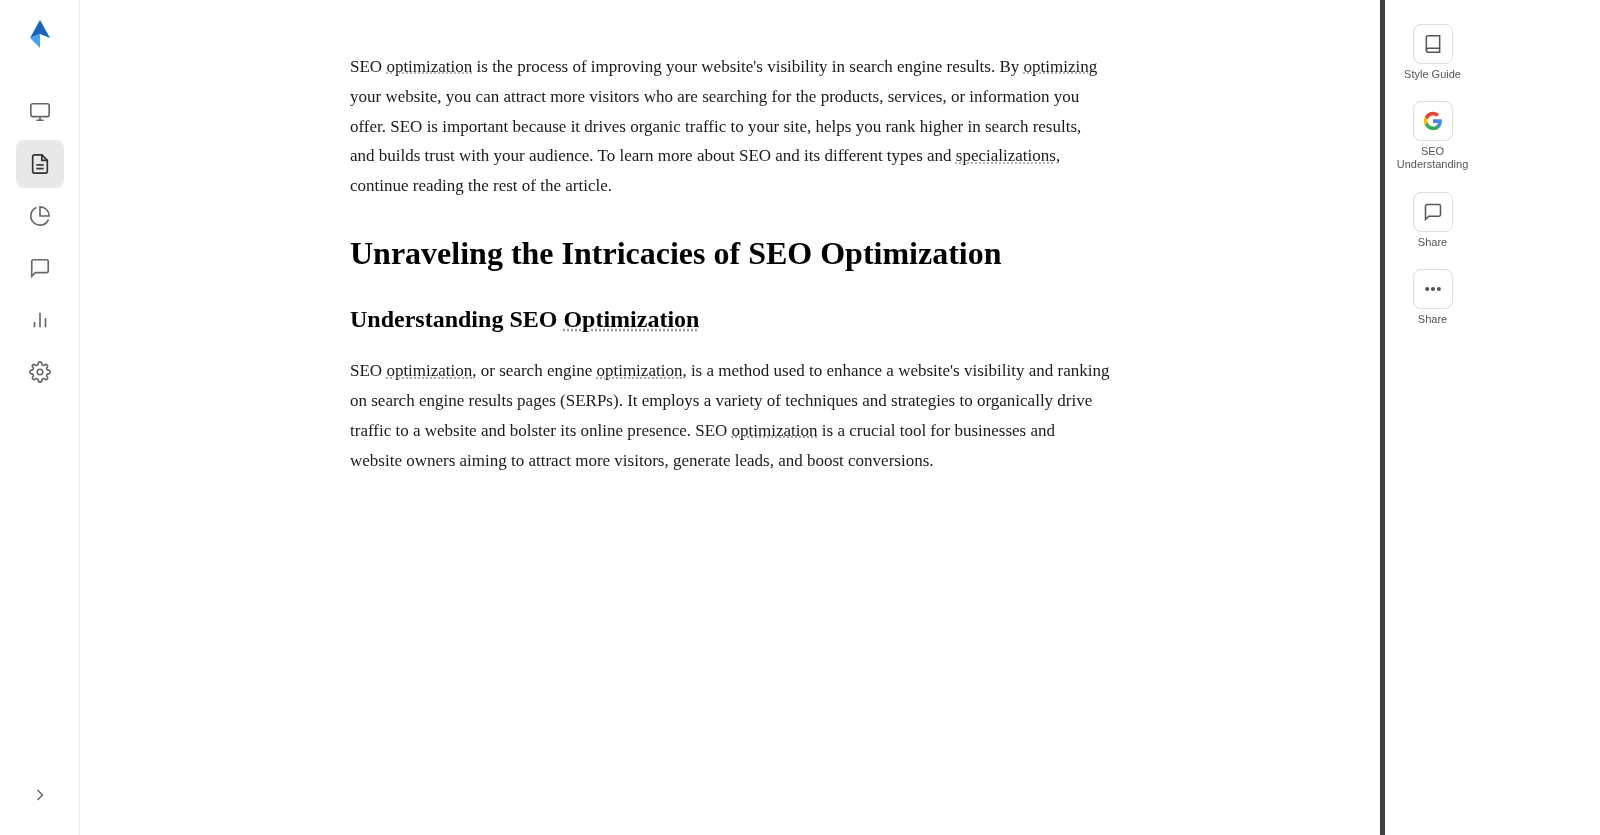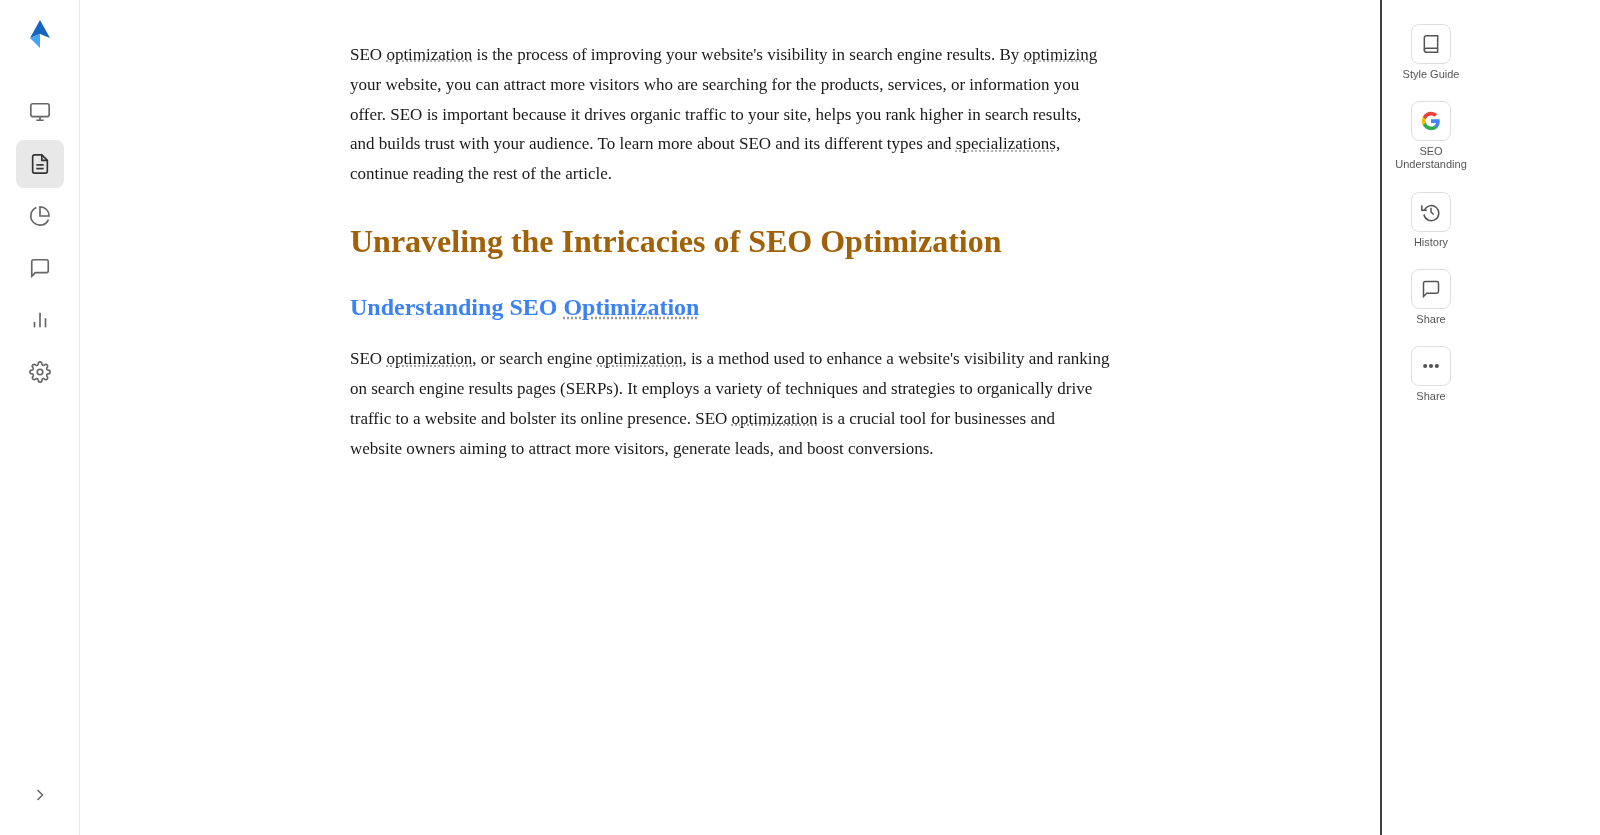--- a/index.html
+++ b/index.html
@@ -87,55 +87,55 @@
       overflow-y: auto;
       padding: 40px 80px 40px 80px;
       max-width: 1300px;
     }
 
     .article-text {
       font-size: 17px;
       line-height: 1.75;
       color: #1a1a1a;
       max-width: 760px;
-      margin: 0 auto;
+      margin: 12px auto;
     }
 
     .article-text p {
       margin-bottom: 20px;
     }
 
     .article-text h2 {
       font-size: 32px;
       font-weight: 700;
       line-height: 1.3;
       margin-top: 32px;
       margin-bottom: 24px;
-      color: #a16207;
+      color: #000000;
     }
 
     .article-text h3 {
       font-size: 24px;
       font-weight: 600;
       margin-top: 24px;
       margin-bottom: 16px;
-      color: #3b82f6;
+      color: #000000;
     }
 
     .underline-dashed {
       text-decoration: underline;
       text-decoration-style: dotted;
       text-decoration-color: #999;
     }
 
     
     .right-sidebar {
       width: 100px;
       background: #fff;
-      border-left: 2px solid #404040;
+      border-left: 5px solid #404040;
       display: flex;
       flex-direction: column;
       align-items: center;
       padding: 16px 0;
       gap: 4px;
       flex-shrink: 0;
     }
 
     .right-tool {
       display: flex;
@@ -276,30 +276,20 @@
         <path d="M12 23c2.97 0 5.46-.98 7.28-2.66l-3.57-2.77c-.98.66-2.23 1.06-3.71 1.06-2.86 0-5.29-1.93-6.16-4.53H2.18v2.84C3.99 20.53 7.7 23 12 23z" fill="#34A853"></path>
         <path d="M5.84 14.09c-.22-.66-.35-1.36-.35-2.09s.13-1.43.35-2.09V7.07H2.18C1.43 8.55 1 10.22 1 12s.43 3.45 1.18 4.93l2.85-2.22.81-.62z" fill="#FBBC05"></path>
         <path d="M12 5.38c1.62 0 3.06.56 4.21 1.64l3.15-3.15C17.45 2.09 14.97 1 12 1 7.7 1 3.99 3.47 2.18 7.07l3.66 2.84c.87-2.6 3.3-4.53 6.16-4.53z" fill="#EA4335"></path>
       </svg>
     </div>
     <span class="right-tool-label">SEO Understanding</span>
   </div>
 
 
 
-  <div class="right-tool">
-    <div class="right-tool-icon">
-      <svg viewBox="0 0 24 24" fill="none" stroke="currentColor" stroke-width="1.8">
-        <polyline points="1 4 1 10 7 10"></polyline>
-        <path d="M3.51 15a9 9 0 1 0 .49-4.95"></path>
-        <polyline points="12 7 12 12 15 15"></polyline>
-      </svg>
-    </div>
-    <span class="right-tool-label">History</span>
-  </div>
 
   <div class="right-tool">
     <div class="right-tool-icon">
       <svg viewBox="0 0 24 24" fill="none" stroke="currentColor" stroke-width="1.8">
         <path d="M21 15a2 2 0 0 1-2 2H7l-4 4V5a2 2 0 0 1 2-2h14a2 2 0 0 1 2 2z"></path>
       </svg>
     </div>
     <span class="right-tool-label">Share</span>
   </div>
 

